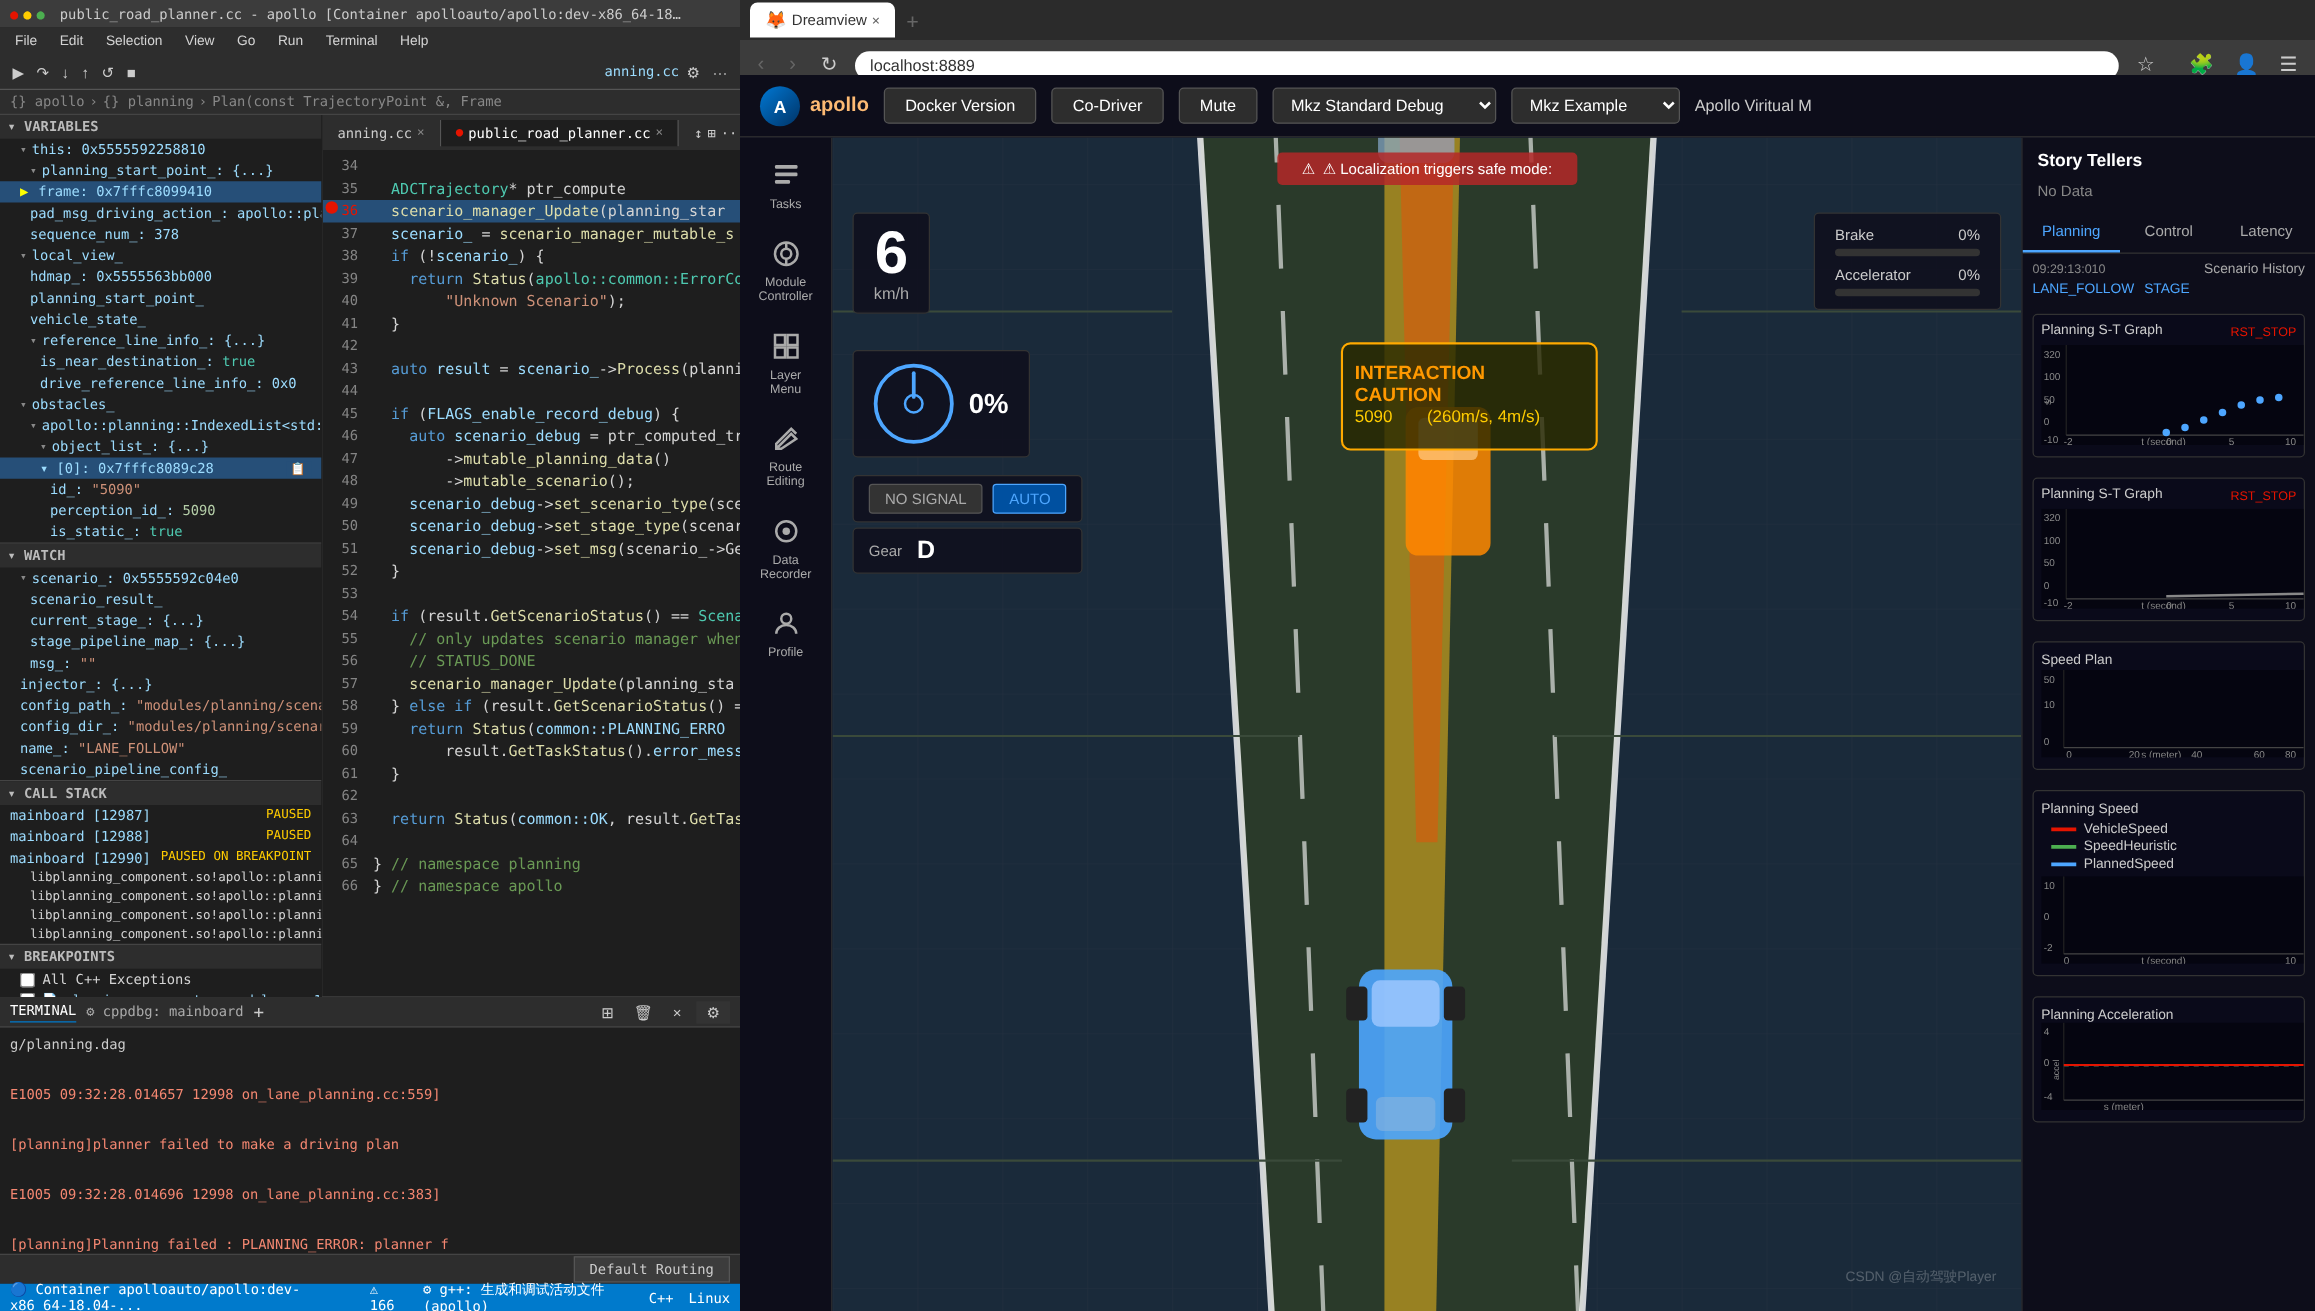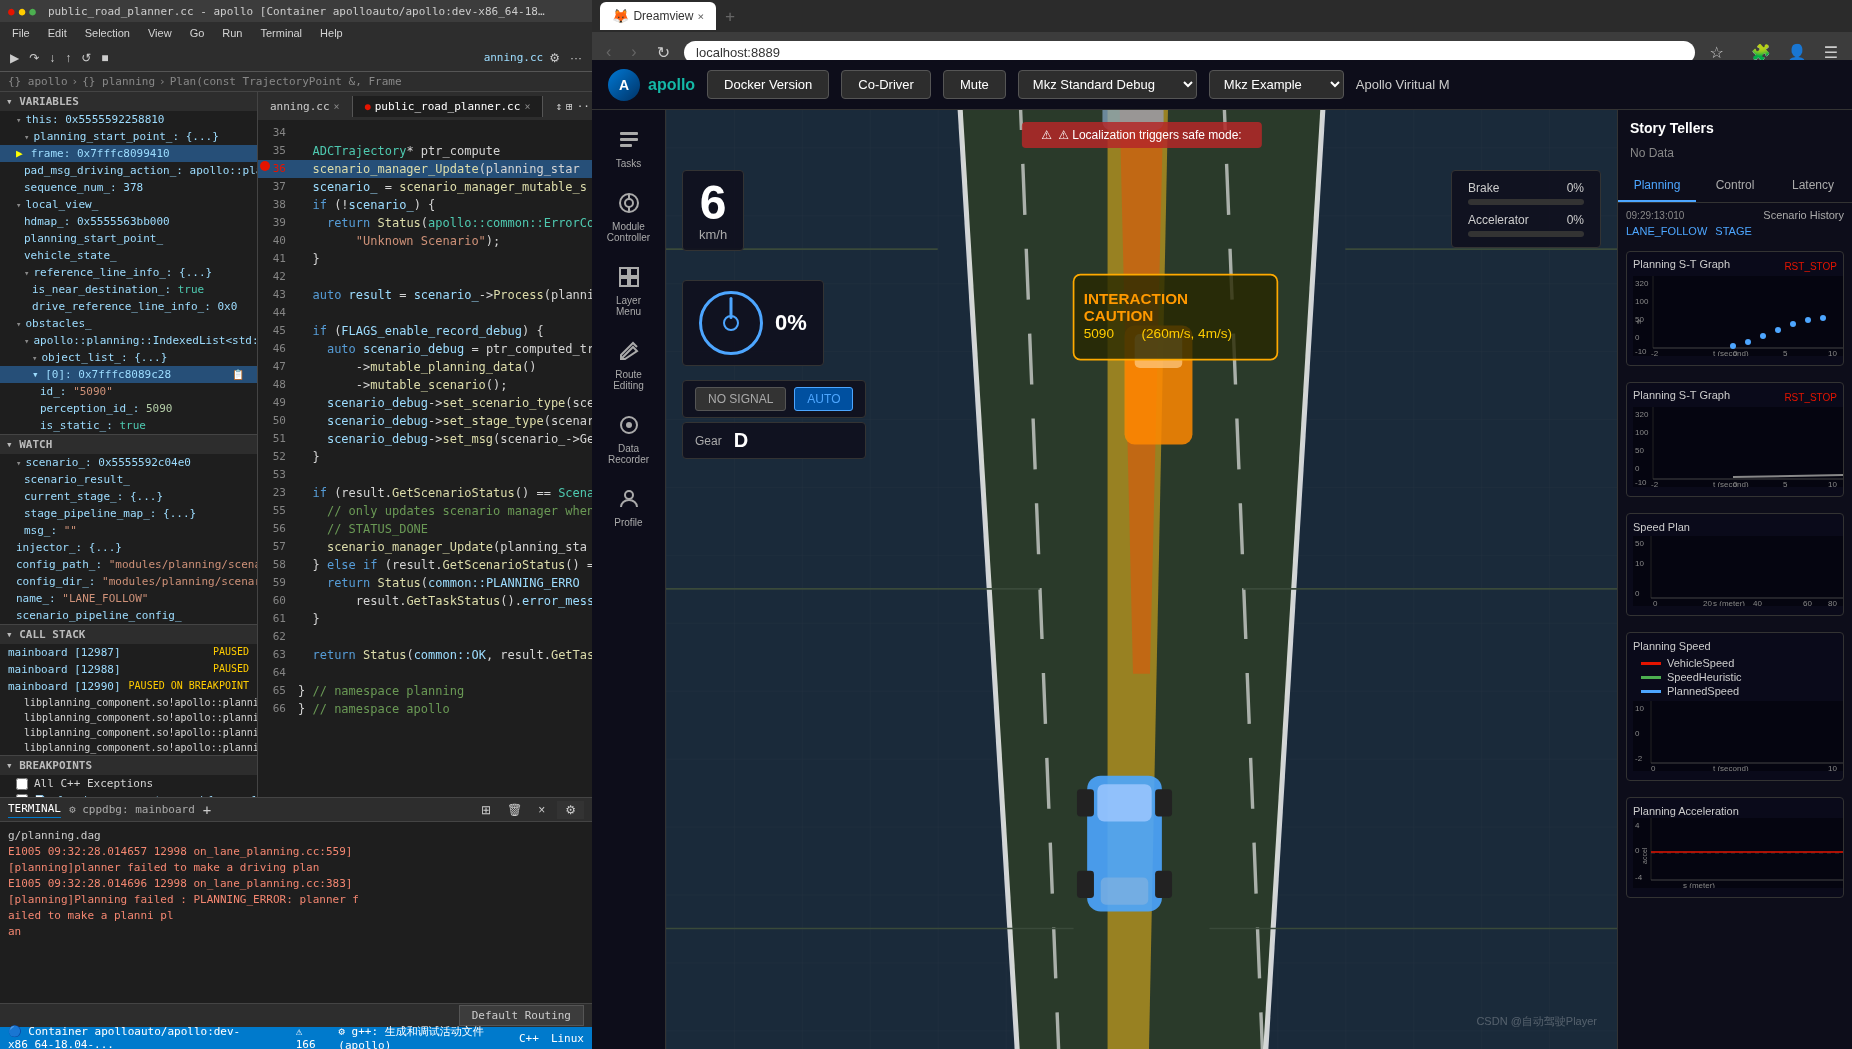--- a/index.html
+++ b/index.html
@@ -49,31 +49,31 @@
     .line-content .str { color: #ce9178; }
     .line-content .cmt { color: #6a9955; }
     .line-content .type { color: #4ec9b0; }
     .line-current { background: #264f78; }
     .line-breakpoint .line-num { color: #e51400; }
 
     
     .terminal-panel { height: 230px; background: #1e1e1e; border-top: 1px solid #444; display: flex; flex-direction: column; }
     .terminal-header { height: 24px; background: #2d2d2d; display: flex; align-items: center; padding: 0 8px; gap: 8px; font-size: 11px; color: #ccc; border-bottom: 1px solid #444; }
     .terminal-body { flex: 1; padding: 6px 8px; font-size: 11px; overflow-y: auto; color: #cccccc; line-height: 16px; }
-    .terminal-body .err { color: #f48771; }
+    .terminal-body .err { color: #f48771; margin-top: 24px; }
 
     
     .status-bar { height: 22px; background: #007acc; display: flex; align-items: center; padding: 0 8px; font-size: 11px; color: #fff; gap: 16px; }
     .status-bar .right { margin-left: auto; display: flex; gap: 12px; }
 
     
     .apollo-ui { position: absolute; top: 60px; left: 592px; right: 0; bottom: 0; background: #1a1a2e; display: flex; flex-direction: column; }
     .apollo-header { height: 50px; background: #0d0d1a; display: flex; align-items: center; padding: 0 16px; gap: 12px; border-bottom: 1px solid #333; }
     .apollo-logo { display: flex; align-items: center; gap: 8px; }
-    .apollo-logo-text { color: #14b8a6; font-family: Arial, sans-serif; font-size: 16px; font-weight: bold; }
+    .apollo-logo-text { color: #fdba74; font-family: Arial, sans-serif; font-size: 16px; font-weight: bold; }
     .apollo-header-btn { padding: 6px 16px; border: 1px solid #555; background: #2d2d2d; color: #fff; border-radius: 4px; font-size: 13px; cursor: pointer; font-family: Arial, sans-serif; }
     .apollo-header-select { padding: 5px 24px 5px 10px; background: #2d2d2d; color: #fff; border: 1px solid #555; border-radius: 4px; font-size: 13px; cursor: pointer; font-family: Arial, sans-serif; }
     .apollo-body { flex: 1; display: flex; overflow: hidden; }
 
     
     .apollo-left-sidebar { width: 74px; background: #0d0d1a; display: flex; flex-direction: column; align-items: center; padding: 8px 0; gap: 4px; border-right: 1px solid #333; }
     .sidebar-icon-btn { width: 56px; display: flex; flex-direction: column; align-items: center; padding: 8px 4px; cursor: pointer; border-radius: 4px; gap: 4px; color: #aaa; font-size: 10px; font-family: Arial, sans-serif; text-align: center; }
     .sidebar-icon-btn .icon-shape { width: 28px; height: 28px; display: flex; align-items: center; justify-content: center; font-size: 18px; }
 
     
@@ -414,21 +414,21 @@
           <span class="line-num">52</span>
           <span class="line-content">  }</span>
         </div>
 
         <div class="code-line">
           <span class="line-num">53</span>
           <span class="line-content"></span>
         </div>
 
         <div class="code-line">
-          <span class="line-num">23</span>
+          <span class="line-num">54</span>
           <span class="line-content">  <span class="kw">if</span> (result.<span class="fn">GetScenarioStatus</span>() == <span class="type">ScenarioS</span></span>
         </div>
 
         <div class="code-line">
           <span class="line-num">55</span>
           <span class="line-content">    <span class="cmt">// only updates scenario manager when p</span></span>
         </div>
 
         <div class="code-line">
           <span class="line-num">56</span>

